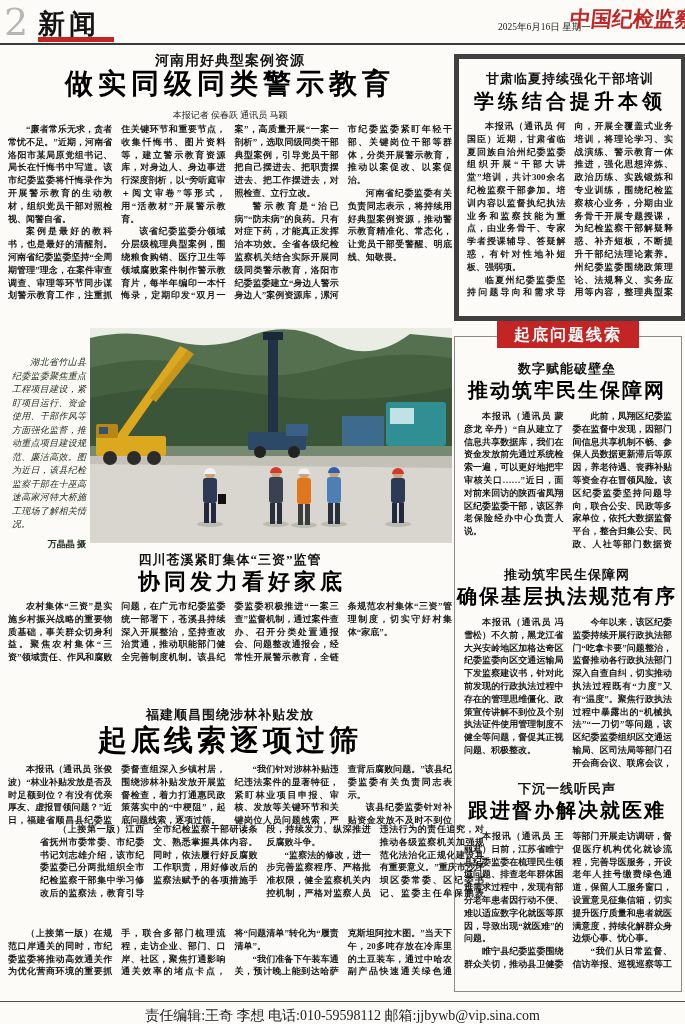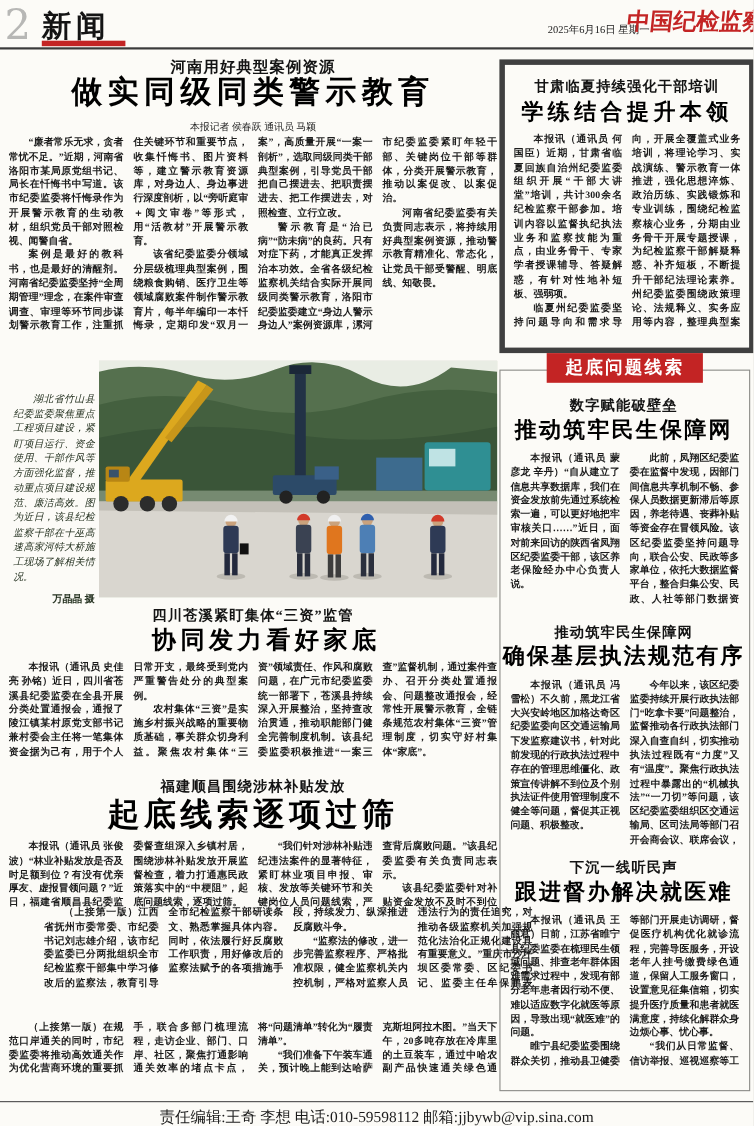--- a/index.html
+++ b/index.html
@@ -166,21 +166,20 @@
     </svg>
   </div>
   <div class="abs caption">
     <div class="cap-text">湖北省竹山县纪委监委聚焦重点工程项目建设，紧盯项目运行、资金使用、干部作风等方面强化监督，推动重点项目建设规范、廉洁高效。图为近日，该县纪检监察干部在十巫高速高家河特大桥施工现场了解相关情况。</div>
     <div class="credit">万晶晶 摄</div>
   </div>
 
   <div class="abs kicker sz-kicker">四川苍溪紧盯集体“三资”监管</div>
   <div class="abs headline sz-headline">协同发力看好家底</div>
   <div class="abs cols sz-body">
-      <p>本报讯（通讯员 史佳亮 孙铭）近日，四川省苍溪县纪委监委在全县开展分类处置通报会，通报了陵江镇某村原党支部书记兼村委会主任将一笔集体资金据为己有，用于个人日常开支，最终受到党内严重警告处分的典型案例。</p>
       <p>农村集体“三资”是实施乡村振兴战略的重要物质基础，事关群众切身利益。聚焦农村集体“三资”领域责任、作风和腐败问题，在广元市纪委监委统一部署下，苍溪县持续深入开展整治，坚持查改治贯通，推动职能部门健全完善制度机制。该县纪委监委积极推进“一案三查”监督机制，通过案件查办、召开分类处置通报会、问题整改通报会，经常性开展警示教育，全链条规范农村集体“三资”管理制度，切实守好村集体“家底”。</p>
     </div>
 
   <div class="abs kicker sl-kicker">福建顺昌围绕涉林补贴发放</div>
   <div class="abs headline sl-headline">起底线索逐项过筛</div>
   <div class="abs cols sl-body">
       <p>本报讯（通讯员 张俊波）“林业补贴发放是否及时足额到位？有没有优亲厚友、虚报冒领问题？”近日，福建省顺昌县纪委监委督查组深入乡镇村居，围绕涉林补贴发放开展监督检查，着力打通惠民政策落实中的“中梗阻”，起底问题线索，逐项过筛。</p>
       <p>“我们针对涉林补贴违纪违法案件的显著特征，紧盯林业项目申报、审核、发放等关键环节和关键岗位人员问题线索，严查背后腐败问题。”该县纪委监委有关负责同志表示。</p>
       <p>该县纪委监委针对补贴资金发放不及时不到位等问题，以集体约谈、提醒谈话等方式，压紧压实责任链条，进一步细化完善村级“小微权力”监督清单，推动全县各乡镇村（居）通过基层小微权力监督平台，及时公开涉林补贴发放情况和相关政策信息，督促林业部门完善制度机制，堵塞监管漏洞。</p>
     </div>

